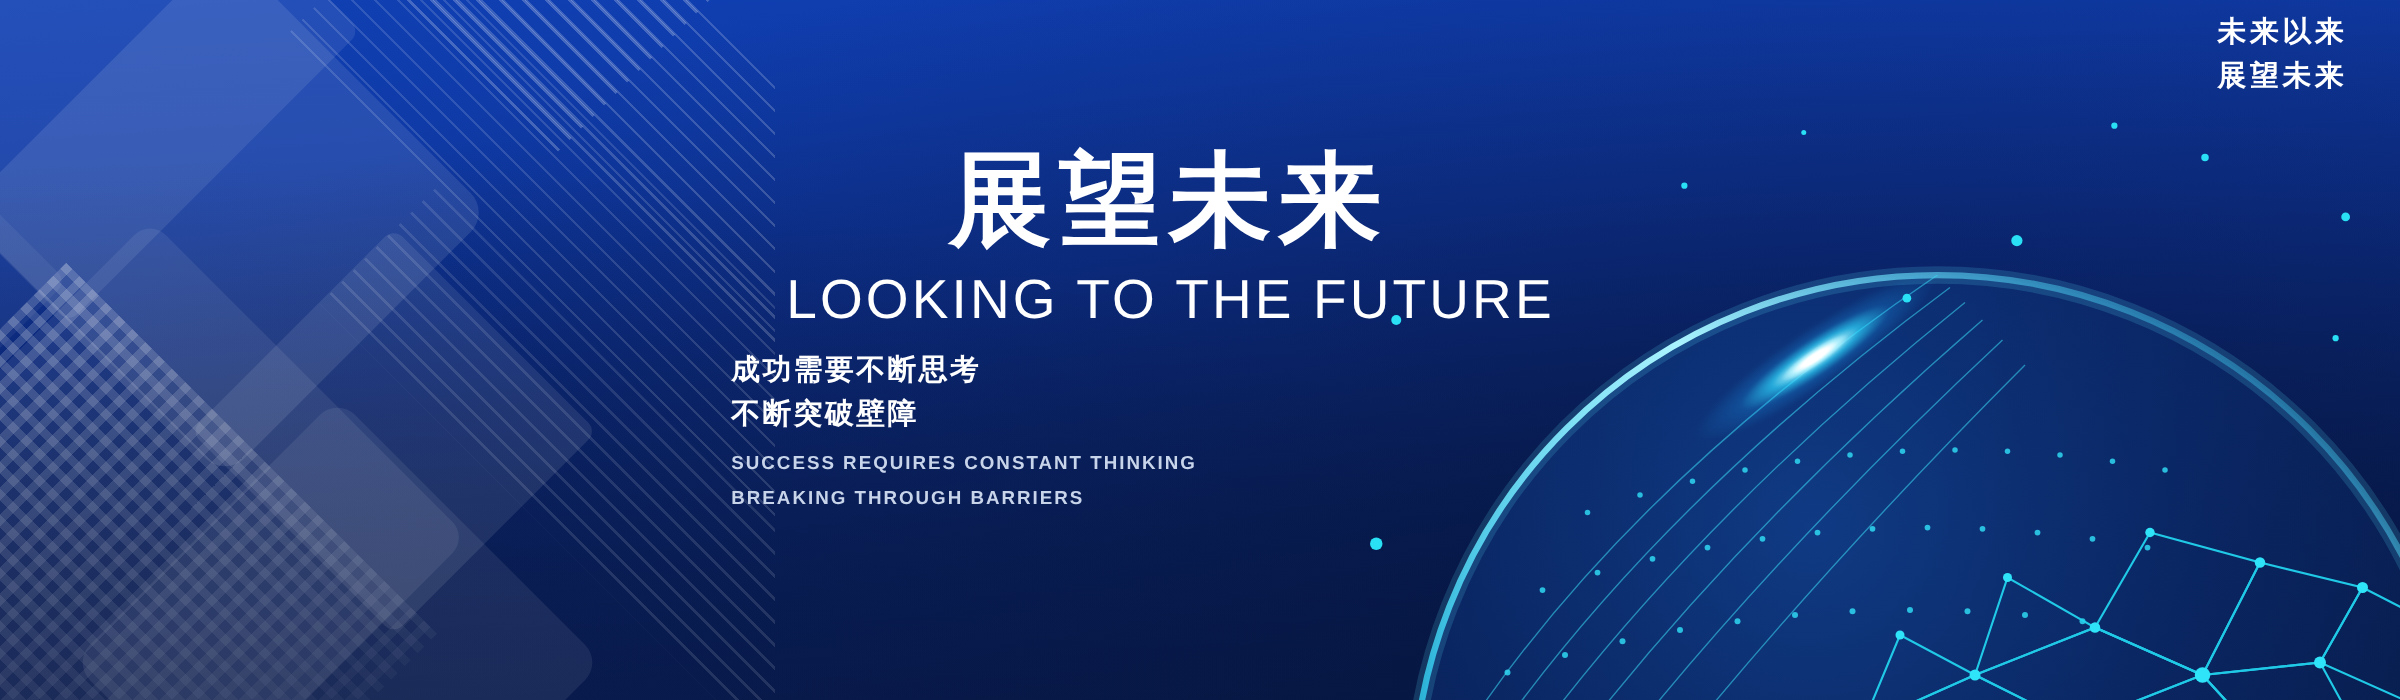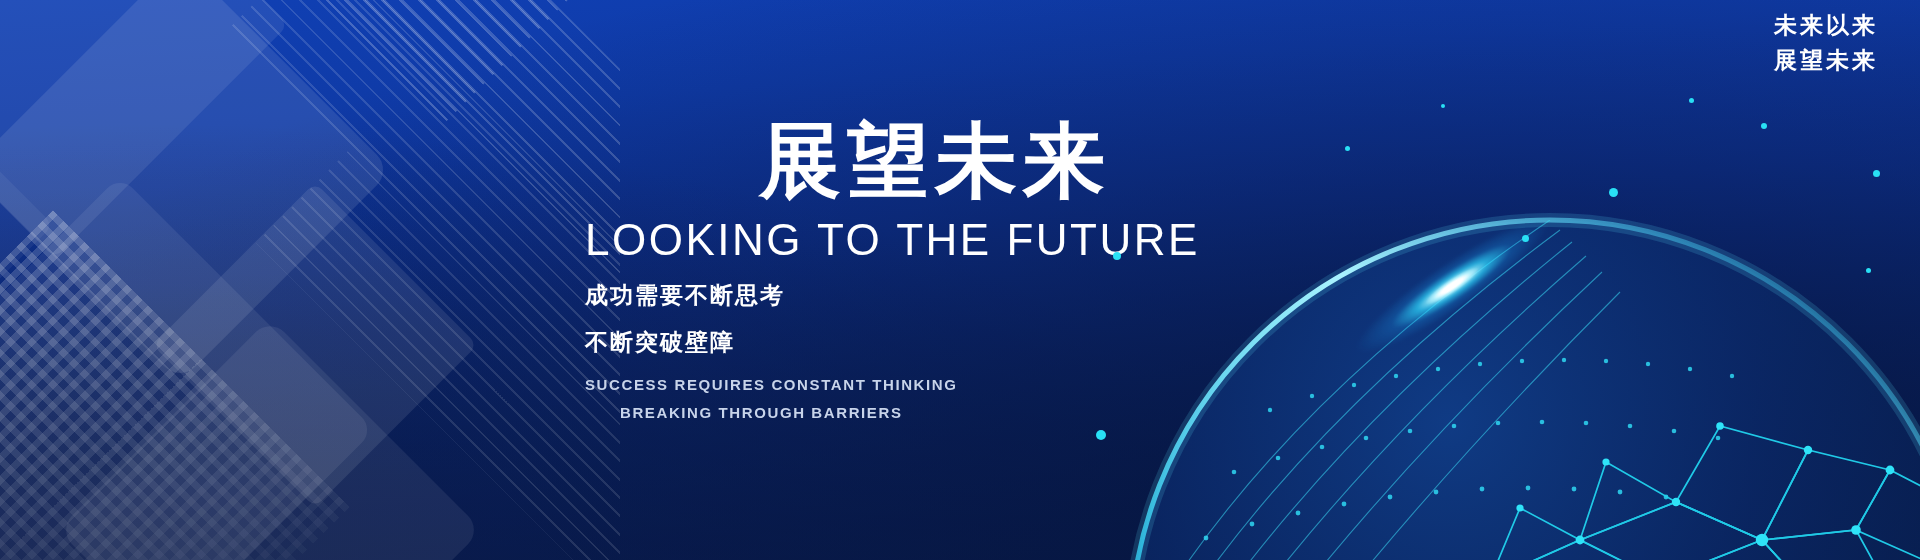--- a/index.html
+++ b/index.html
@@ -46,20 +46,21 @@
   .copy{ position:absolute; left:585px; top:118px; width:700px; }
 
   .t-cn-main{
     font-size:82px; font-weight:bold; color:#ffffff;
     letter-spacing:6px; line-height:1.05; white-space:nowrap;text-align:center;
   }
   .t-en-main{
     font-size:44px; font-weight:300; color:#ffffff;
     letter-spacing:2.5px; line-height:1.25; white-space:nowrap;
     margin-top:8px;
+    margin-left:44px;
   }
   .t-cn-sub{
     font-size:23px; font-weight:bold; color:#ffffff;
     letter-spacing:2px; line-height:1.45; white-space:nowrap;
     margin-top:12px;
   }
   .t-en-sub{
     font-size:15px; font-weight:700; color:#c8d4ea;
     letter-spacing:1.6px; line-height:1.75; white-space:nowrap;
     margin-top:10px;
@@ -119,23 +120,23 @@
     <div class="stripes" style="left:60px; top:-210px; width:520px; height:180px; opacity:0.75;"></div>
     <div class="stripes" style="left:150px; top:-60px; width:620px; height:150px; opacity:0.6;"></div>
     <div class="stripes" style="left:180px; top:150px; width:640px; height:120px; opacity:0.45;"></div>
     <div class="stripes" style="left:220px; top:330px; width:560px; height:130px; opacity:0.38;"></div>
   </div>
 
   <div class="copy">
     <div class="t-cn-main">展望未来</div>
     <div class="t-en-main">LOOKING TO THE FUTURE</div>
     <div class="t-cn-sub">成功需要不断思考</div>
-    <div class="t-cn-sub" style="margin-top:16px;font-family:Liberation Mono, monospace;">不断突破壁障</div>
+    <div class="t-cn-sub" style="margin-top:2px;">不断突破壁障</div>
     <div class="t-en-sub">SUCCESS REQUIRES CONSTANT THINKING</div>
-    <div class="t-en-sub" style="margin-top:2px;margin-left:35px;">BREAKING THROUGH BARRIERS</div>
+    <div class="t-en-sub" style="margin-top:2px;">BREAKING THROUGH BARRIERS</div>
   </div>
 
   <div class="corner">
     <div>未来以来</div>
     <div>展望未来</div>
   </div>
 
   <div class="globe-wrap">
     <svg class="globe-svg" viewBox="0 0 1060 1060" preserveAspectRatio="none">
       <defs>

